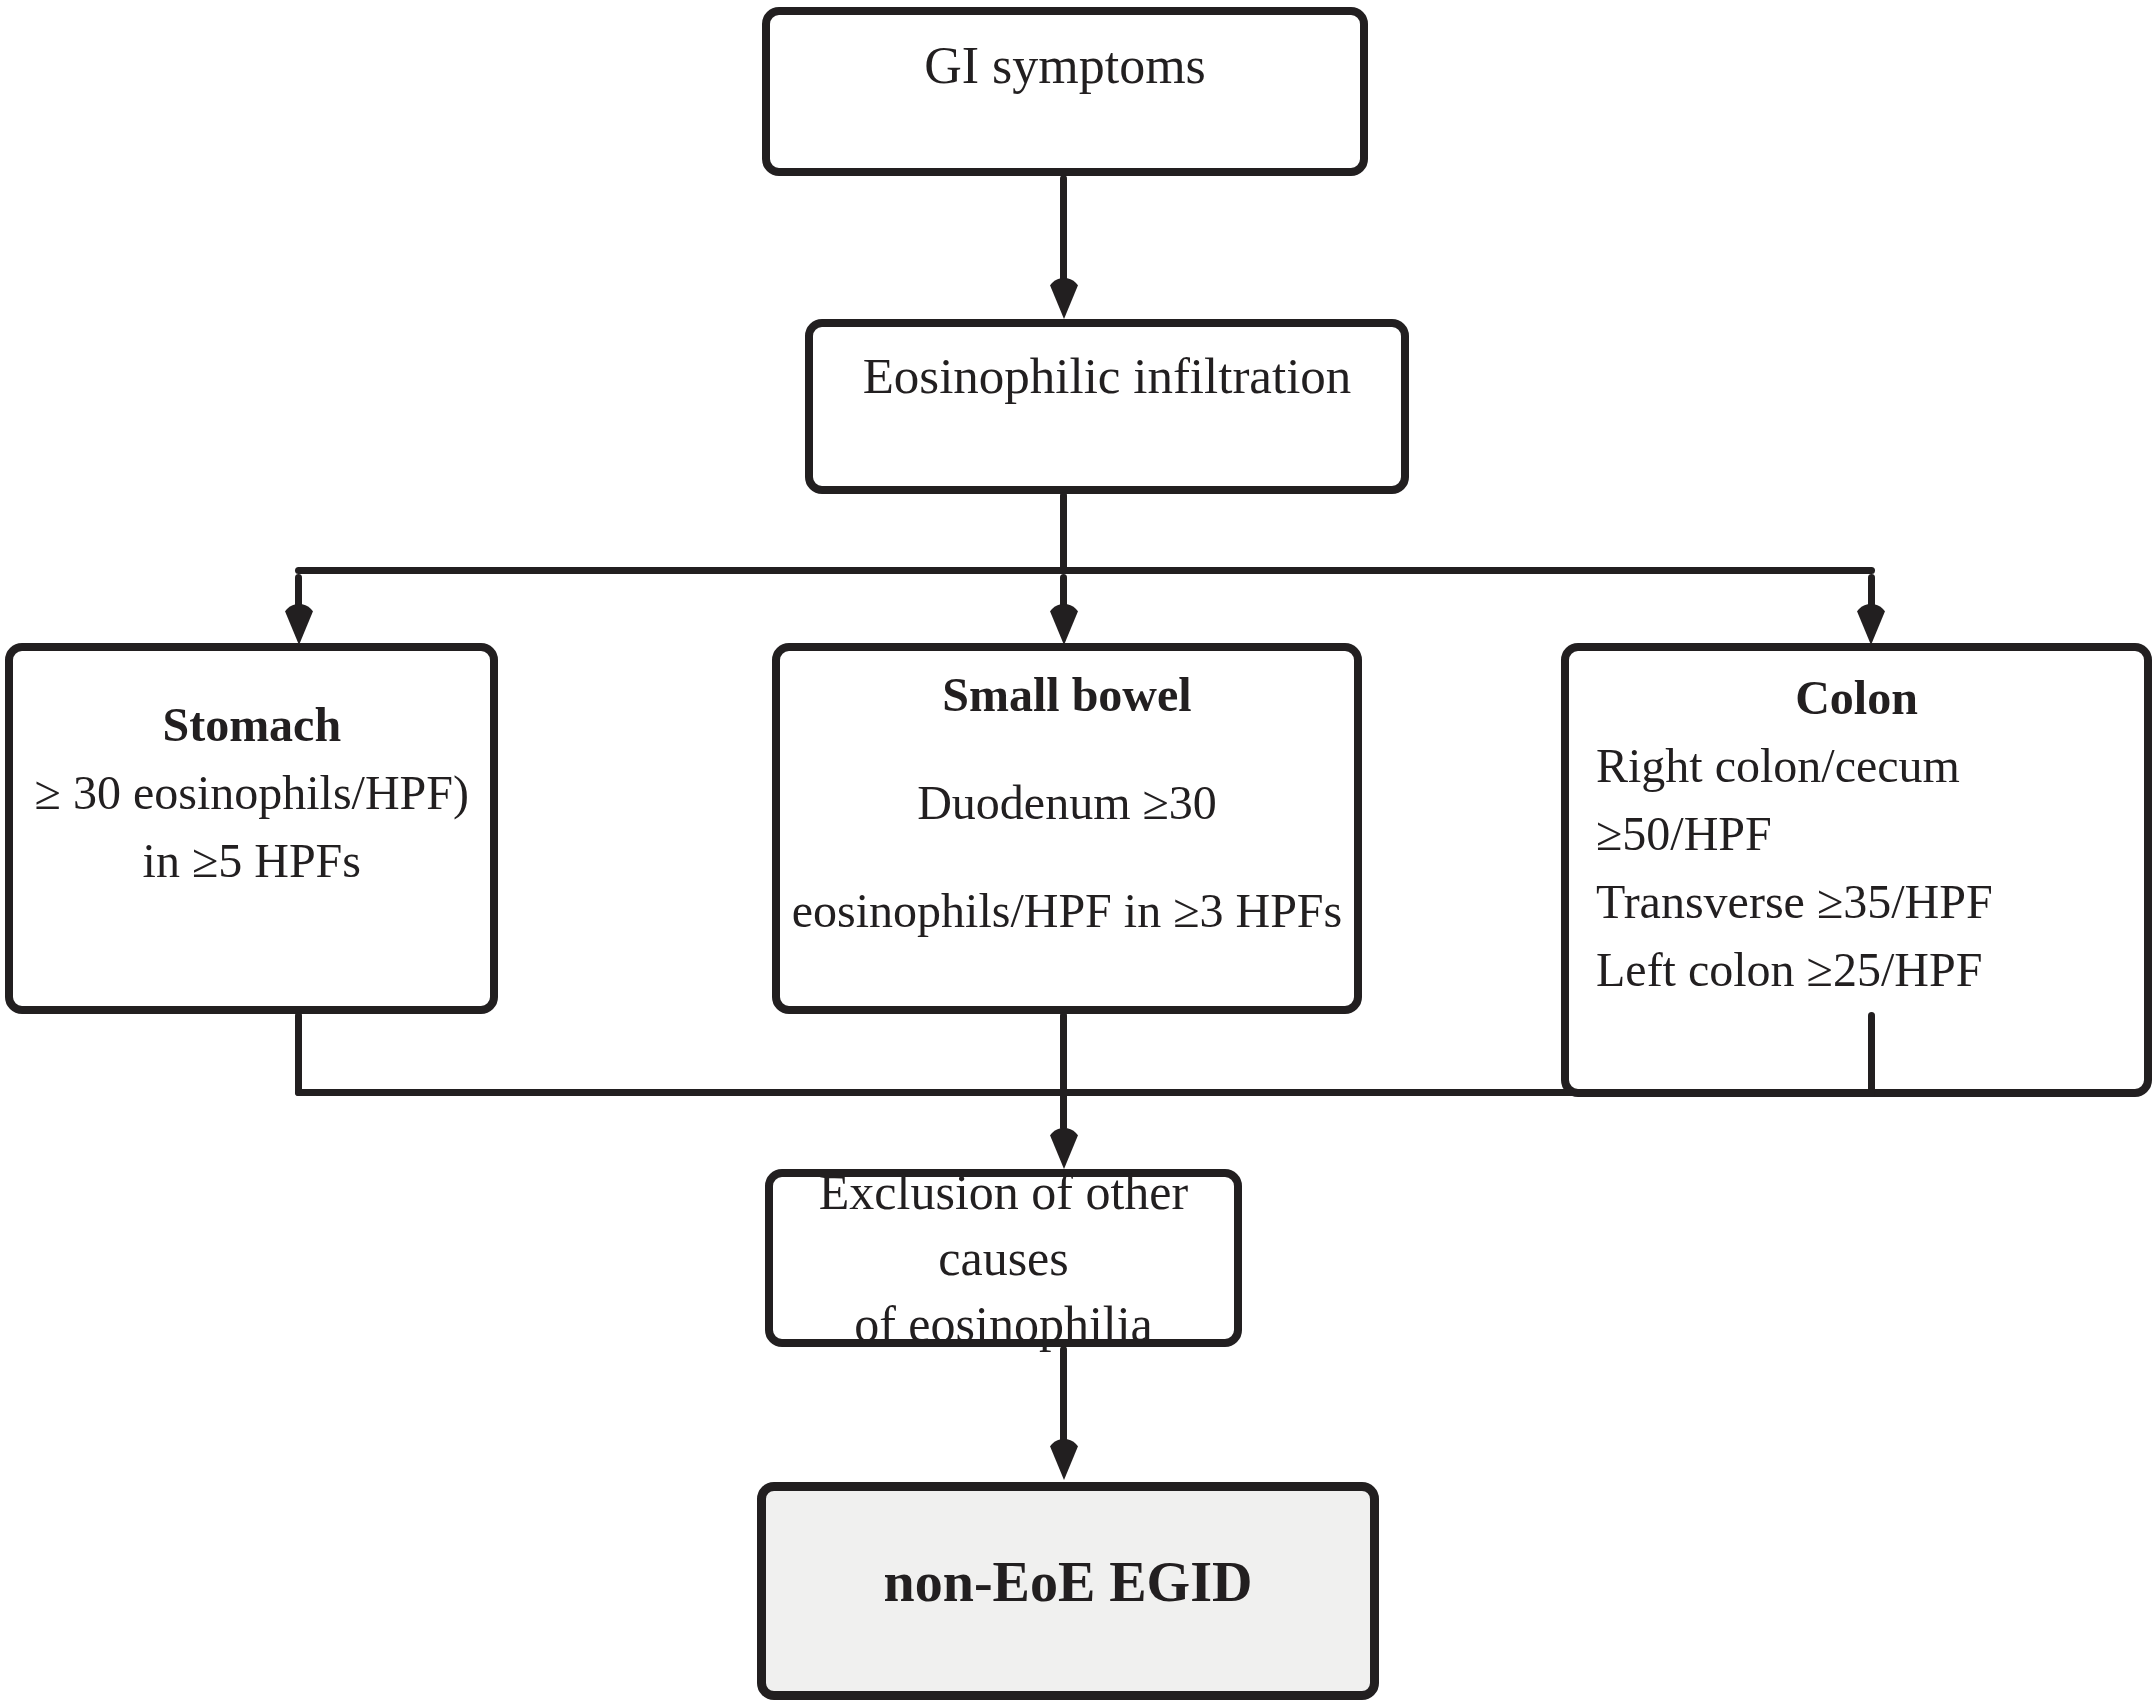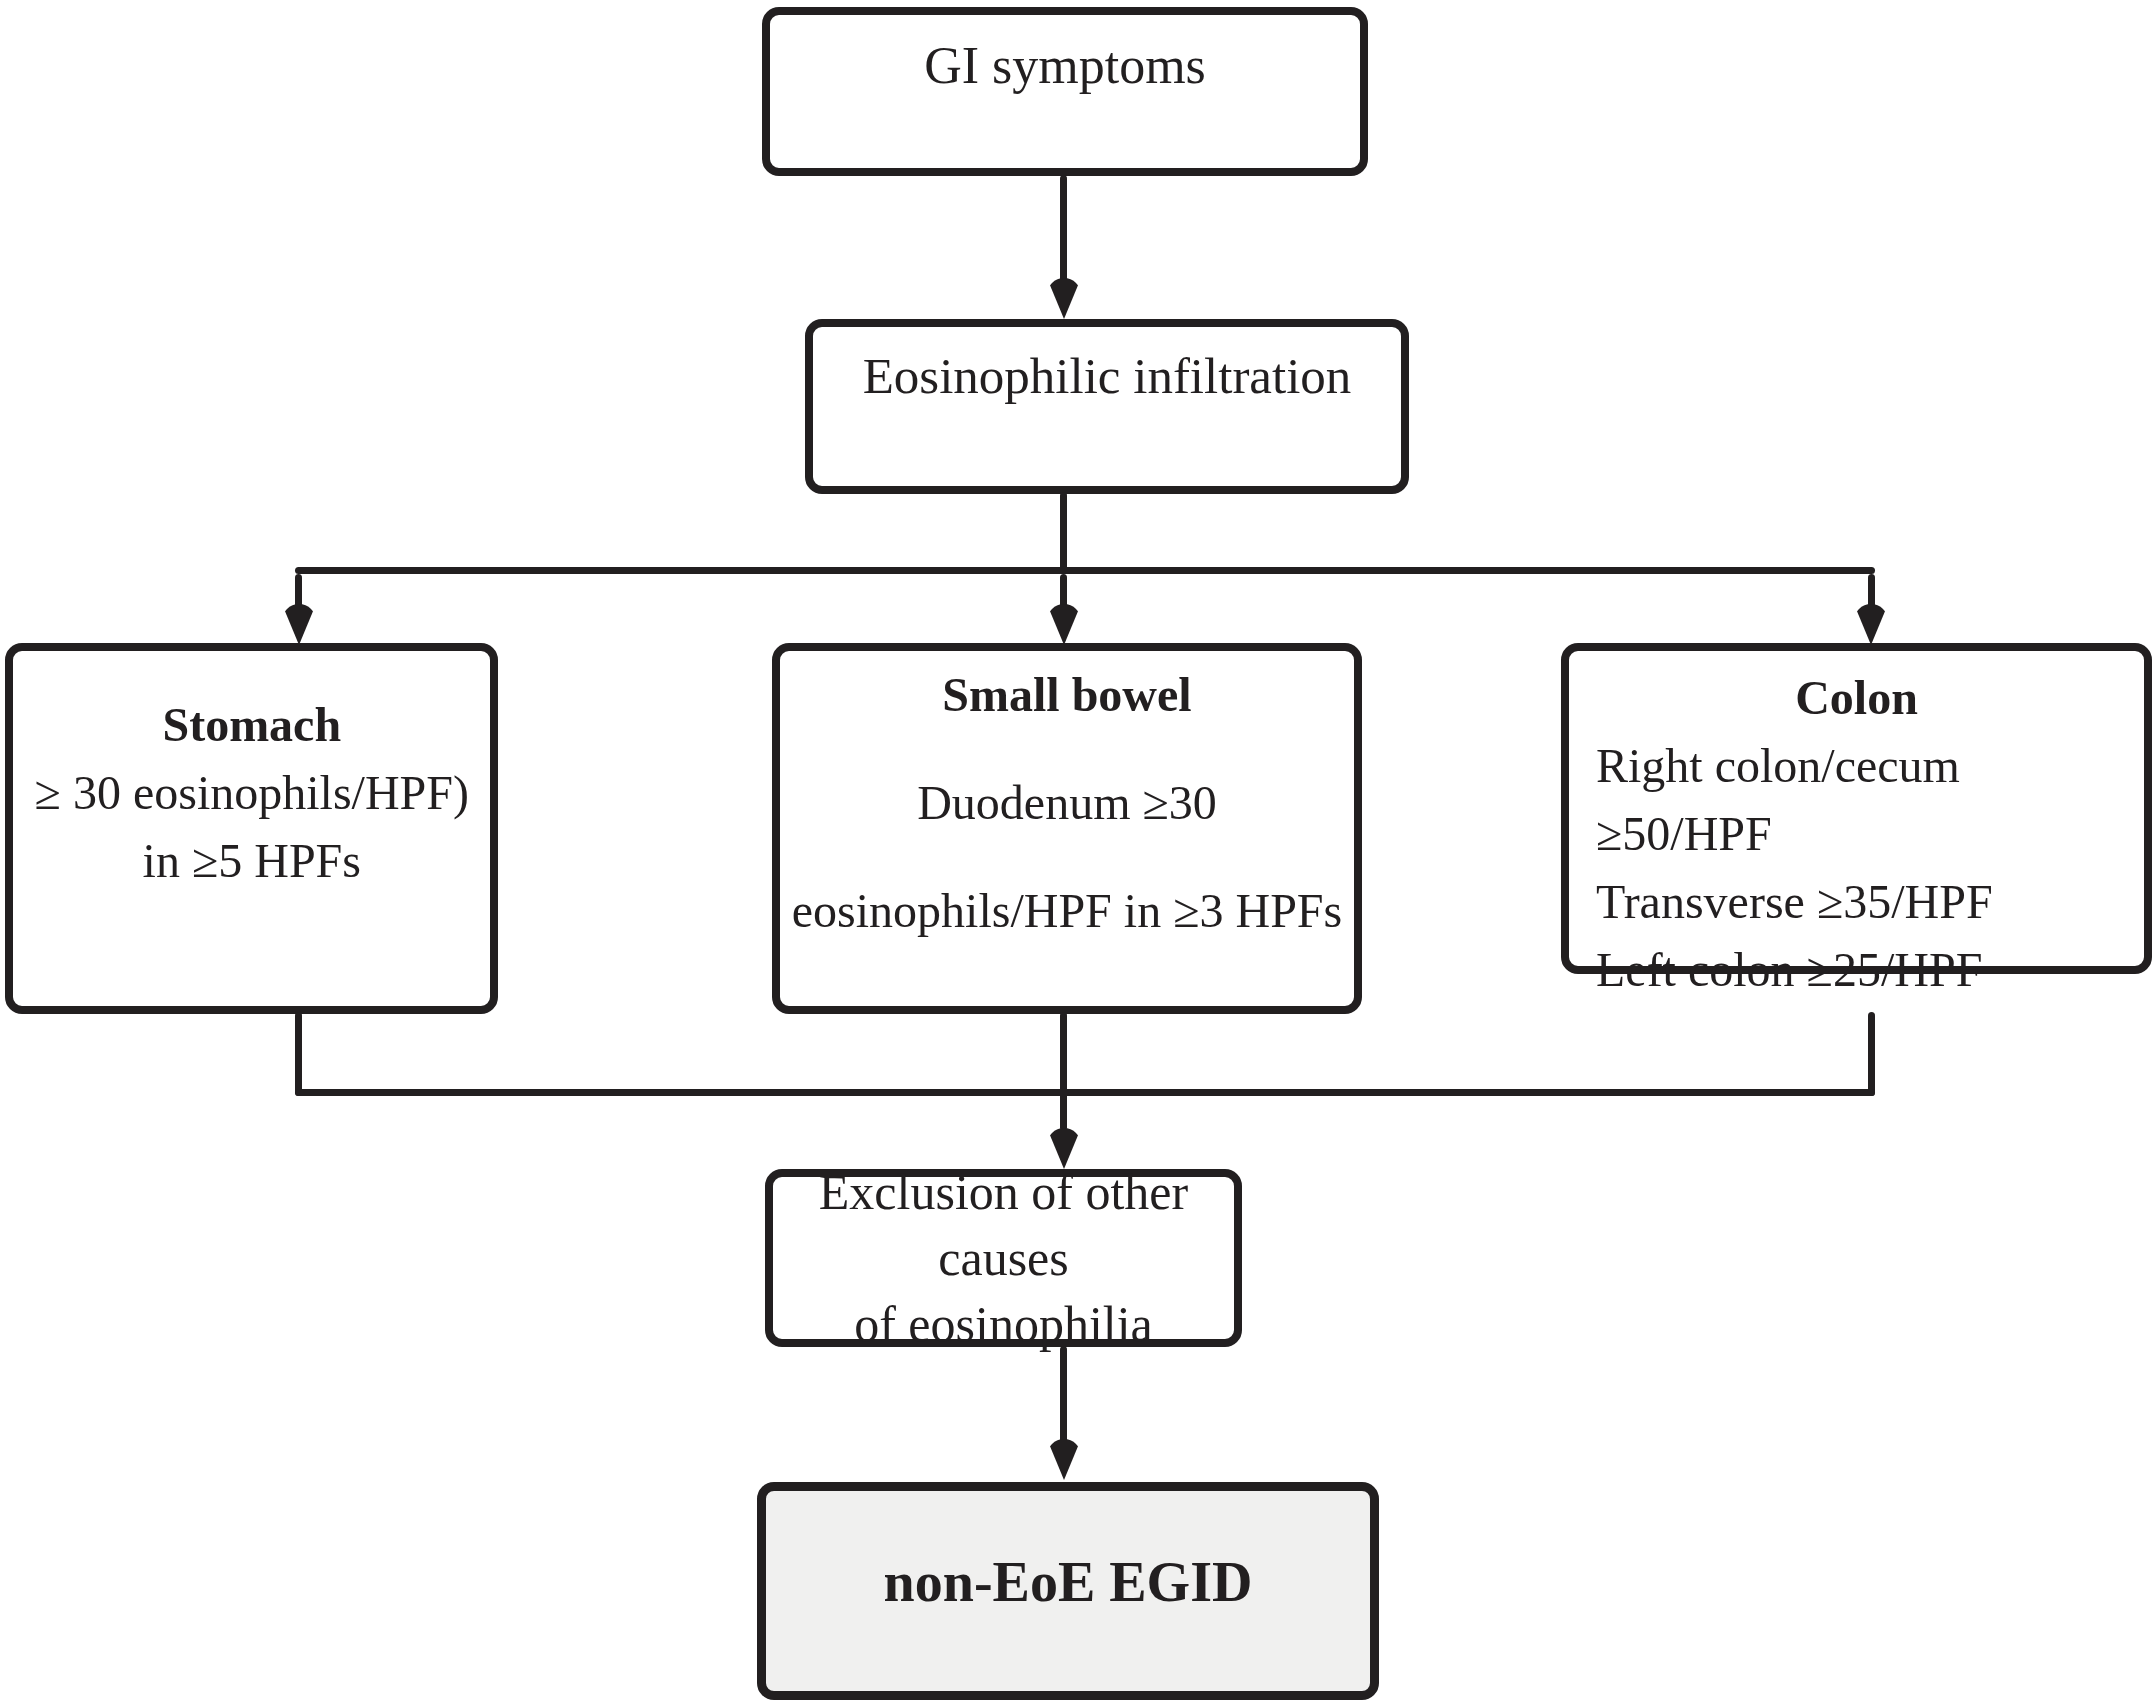--- a/index.html
+++ b/index.html
@@ -31,21 +31,21 @@
     text-align: center;
     font-size: 48px;
     line-height: 68px;
   }
   .box .title { font-weight: bold; }
 
   #box-gi        { left: 762px;  top: 7.1px;    width: 606px; height: 169px; font-size: 52px; padding-bottom: 52px; }
   #box-eos       { left: 765px;  top: 319px;  width: 604px; height: 175px; font-size: 51px; padding-bottom: 62px; margin-left: 40px; }
   #box-stomach   { left: 5.3px;    top: 643px;  width: 493px; height: 371px; padding-bottom: 72px; }
   #box-smallbowel{ left: 772px;  top: 643px;  width: 590px; height: 371px; padding-bottom: 52px; gap: 40px; }
-  #box-colon     { left: 1561px; top: 643px;  width: 591px; height: 331px; justify-content: flex-start; padding-top: 12.5px; }
+  #box-colon     { left: 1561px; top: 643px;  width: 591px; height: 454px; justify-content: flex-start; padding-top: 12.5px; }
   #box-colon .detail-lines { align-self: stretch; text-align: left; padding: 0 5px 0 27px; }
   #box-exclusion { left: 765px;  top: 1169px; width: 477px; height: 178px; font-size: 50px; line-height: 66px; }
   #box-diagnosis { left: 757px;  top: 1482px; width: 622px; height: 218px;
                    background: var(--final-bg); border-width: 9px;
                    font-size: 56px; line-height: 77px; font-weight: bold; padding-bottom: 18px; }
 
   
   .v { position: absolute; width: 7.1px; background: var(--ink); }
   .h { position: absolute; height: 7.1px; background: var(--ink); }
   .head {

